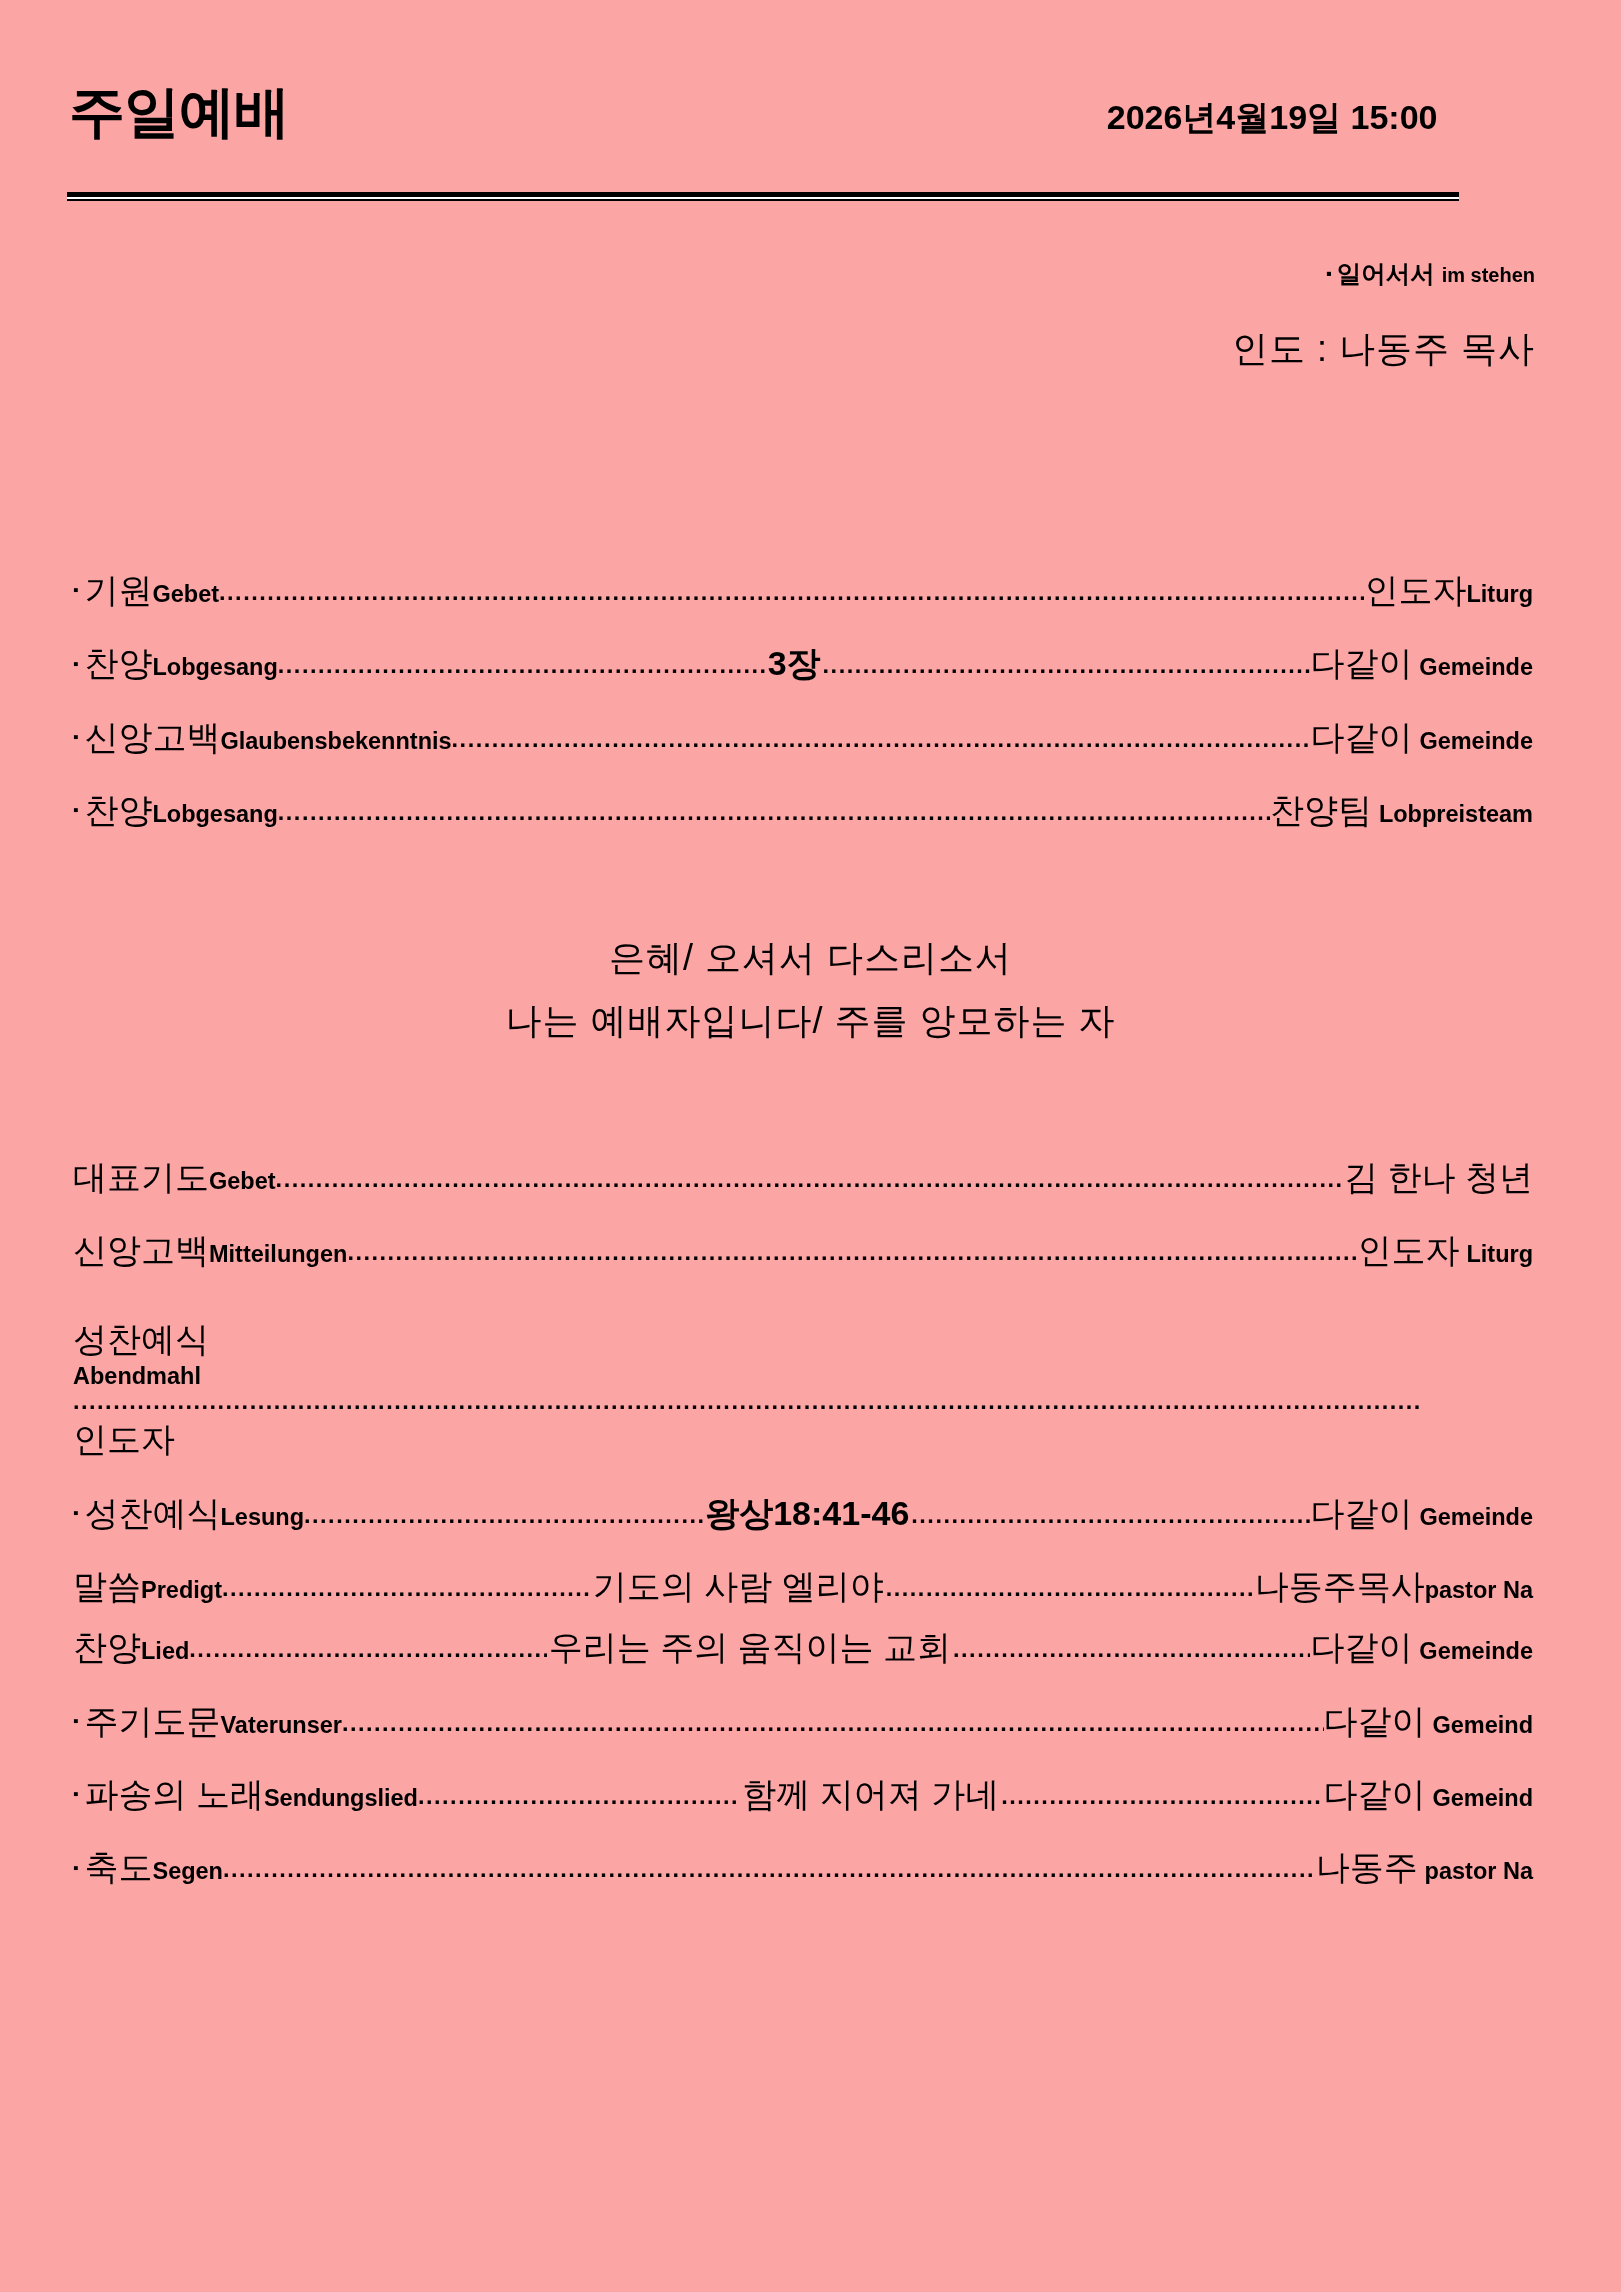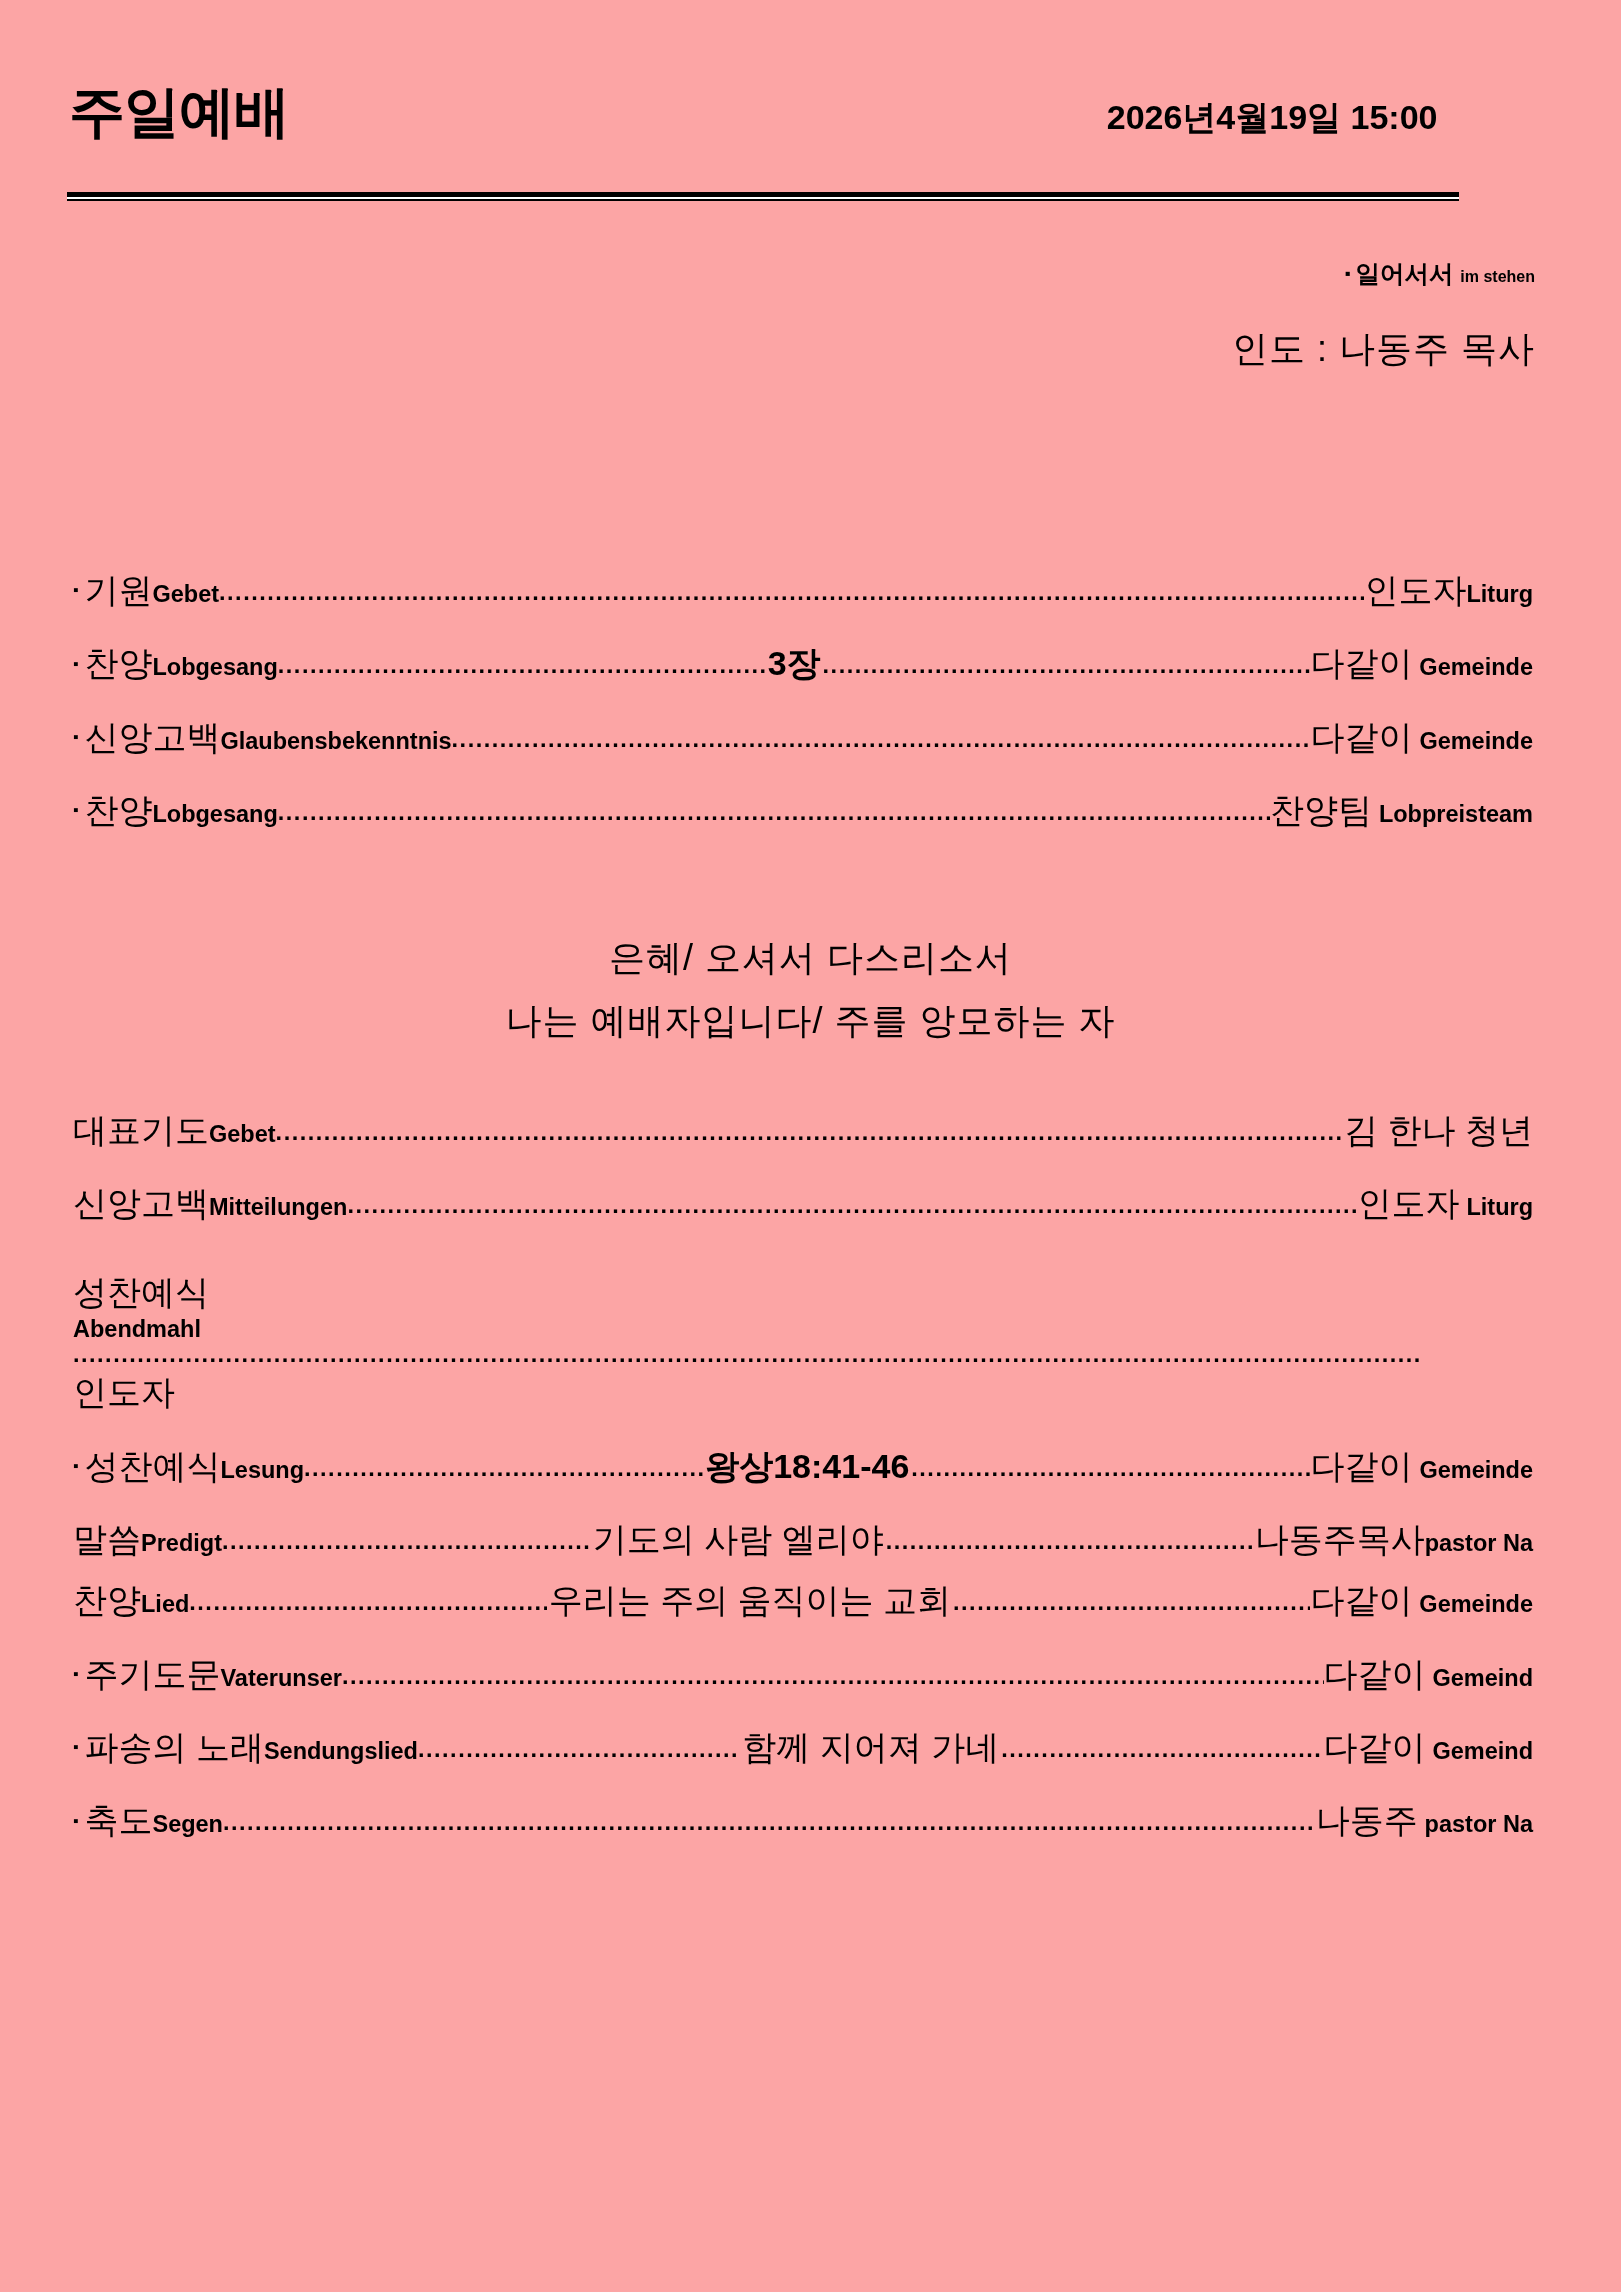--- a/index.html
+++ b/index.html
@@ -70,21 +70,21 @@
   
   .note-stand {
     position: absolute;
     right: 86px;
     top: 257px;
     font-size: 24.5px;
     font-weight: bold;
     white-space: nowrap;
   }
   .note-stand .bullet { font-size: 16.7px; vertical-align: 2.9px; margin-right: 4.9px; }
-  .note-stand .de { font-size: 16px; }
+  .note-stand .de { font-size: 20px; }
 
   .leader-line {
     position: absolute;
     right: 86px;
     top: 325px;
     font-size: 36px;
     font-weight: normal;
     letter-spacing: 1px;
     white-space: nowrap;
   }
@@ -247,21 +247,21 @@
         <span class="who">찬양팀</span>
         <span class="who-de">Lobpreisteam</span>
       </div>
     </div>
 
   <div class="songs">
     <div class="song-line">은혜/ 오셔서 다스리소서</div>
     <div class="song-line">나는 예배자입니다/ 주를 앙모하는 자</div>
   </div>
 
-  <div class="order" id="order-list-2" style="top:1108px;">
+  <div class="order" id="order-list-2" style="top:1155px;">
       <div class="order-row" style="margin-bottom: 27.4px;">
         <span class="bullet hidden">▪</span>
         <span class="ko">대표기도 </span>
         <span class="de">Gebet</span>
         <span class="dots"></span>
         <span class="who">김 한나 청년</span>
       </div>
       <div class="order-row" style="margin-bottom: 27.4px;">
         <span class="bullet hidden">▪</span>
         <span class="ko">신앙고백</span>

